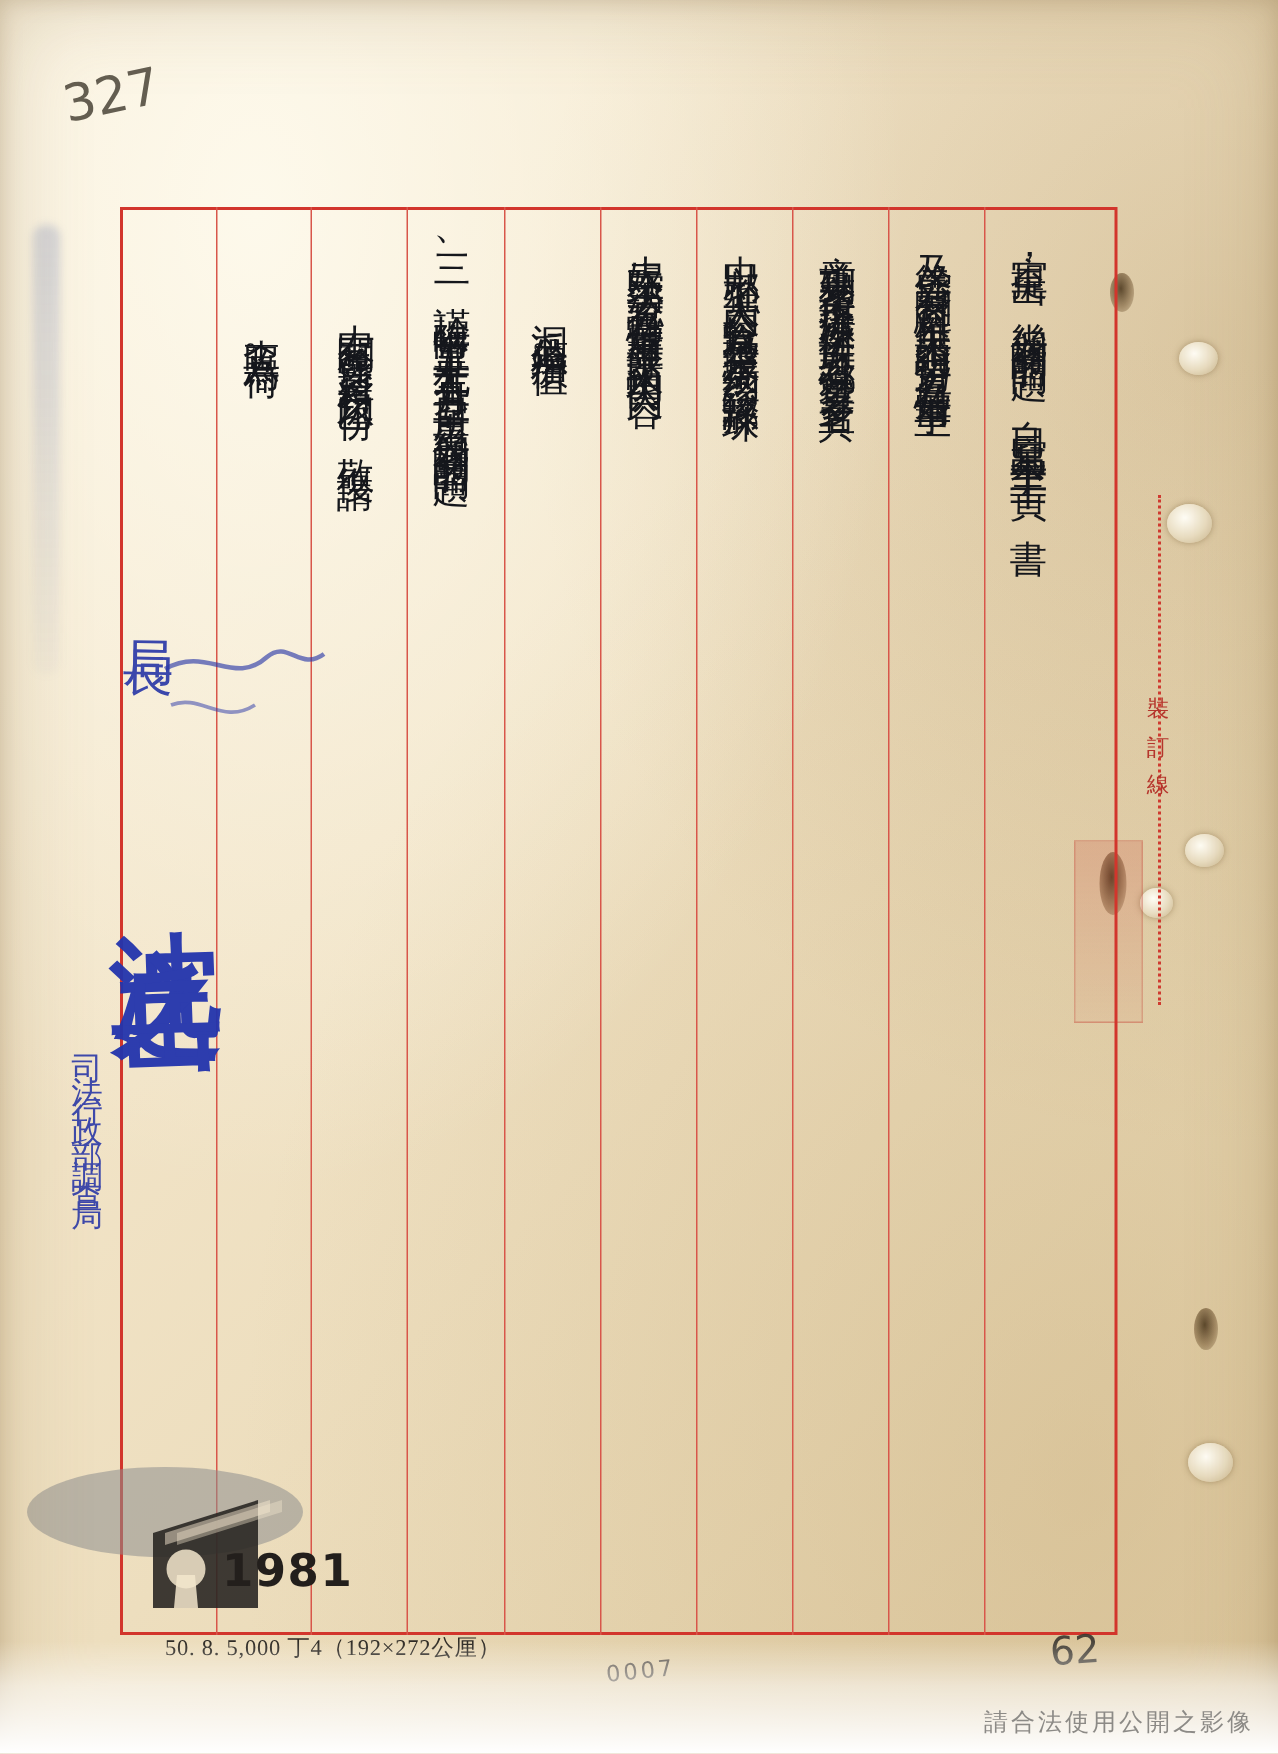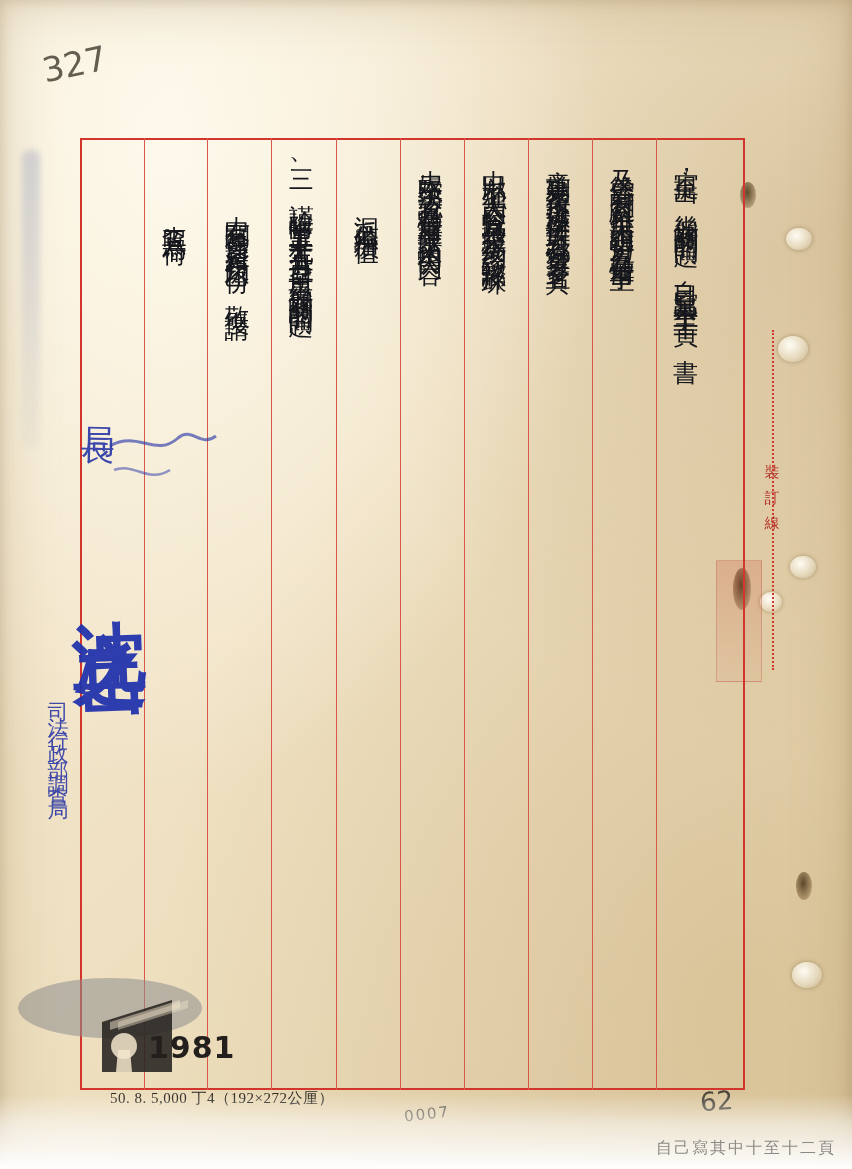--- a/index.html
+++ b/index.html
@@ -285,14 +285,14 @@
       <path d="M96,62 L166,40 L166,48 L96,70 Z" fill="#f3e6cd" opacity="0.5"></path>
       <path d="M104,62 L174,40 L174,48 L104,70 Z" fill="#f3e6cd" opacity="0.4"></path>
       <circle cx="110" cy="86" r="13" fill="#f3e6cd" opacity="0.85"></circle>
       <path d="M104,90 L116,90 L118,112 L102,112 Z" fill="#f3e6cd" opacity="0.85"></path>
     </g>
   </svg>
   <div class="wm-year">1981</div>
 
   <div class="edge-shadow"></div>
   <div class="bottom-band"></div>
-  <div class="footer-note">自己寫其中十至十二頁</div>
+  <div class="footer-note">請合法使用公開之影像</div>
 </div>
 
 </body></html>

